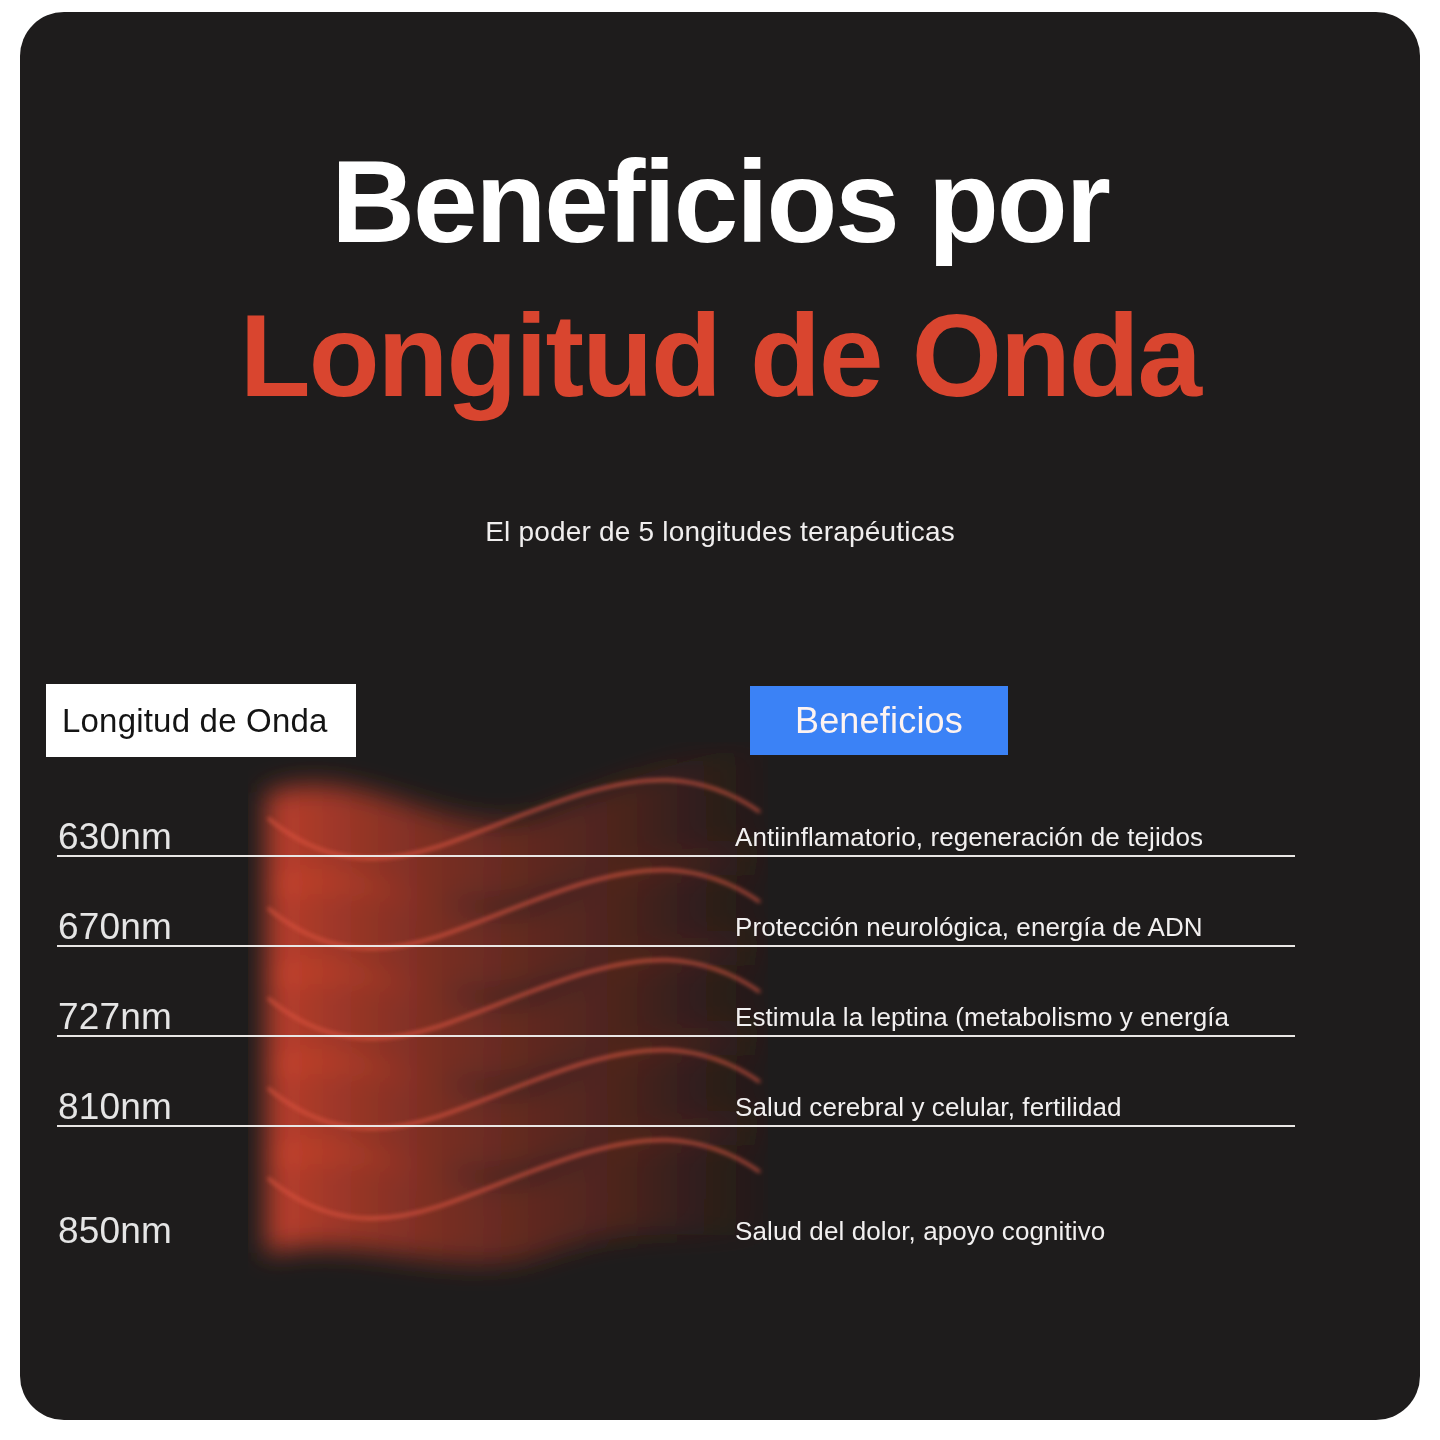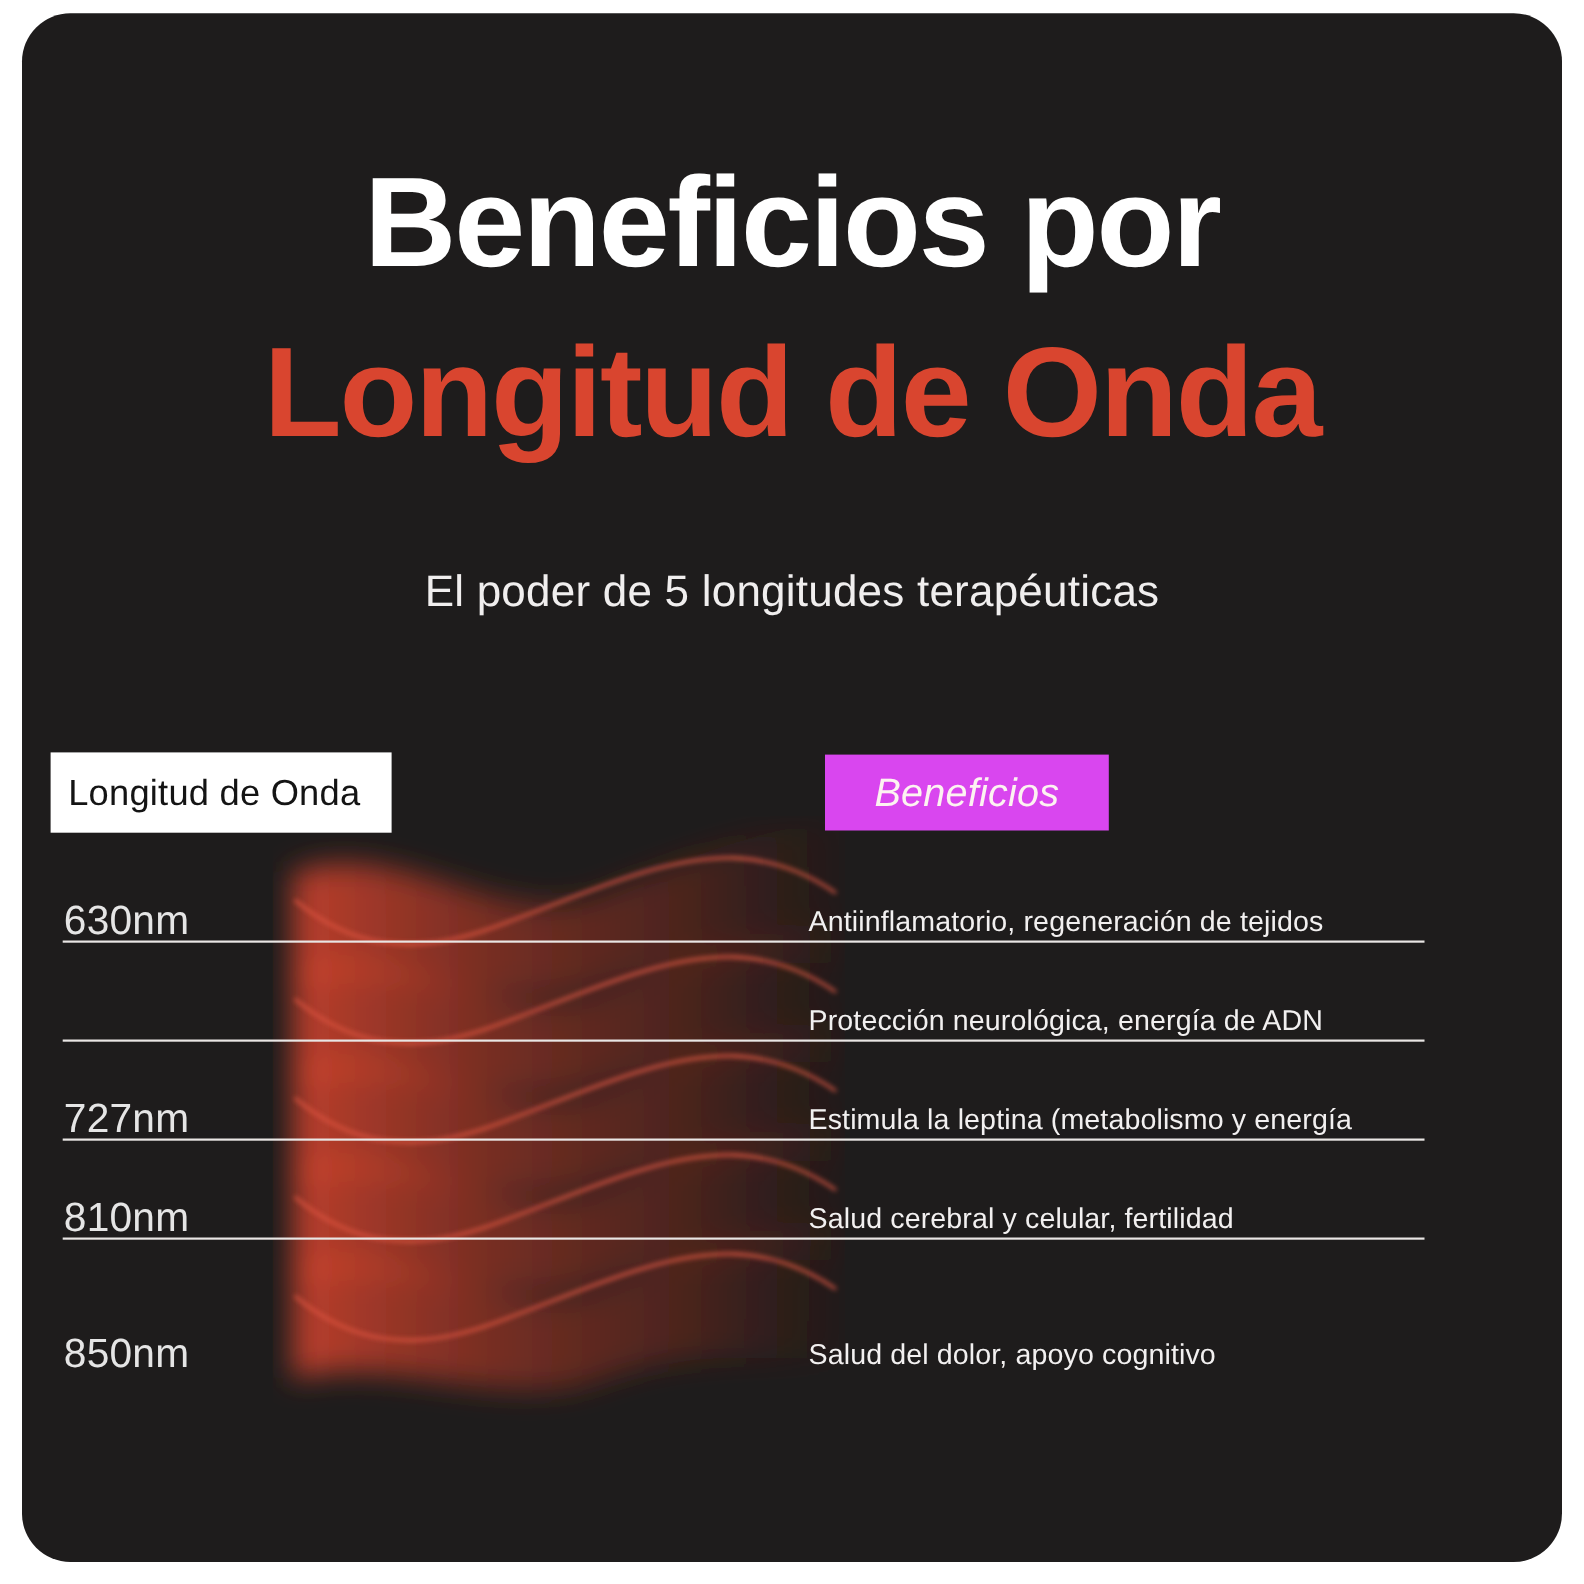--- a/index.html
+++ b/index.html
@@ -60,21 +60,21 @@
     margin-top: 38px;
     font-family: "Liberation Sans", sans-serif;
   }
   .subtitle {
     position: absolute;
     left: 0;
     top: 504px;
     width: 1400px;
     text-align: center;
     color: #f0eeee;
-    font-size: 40px;
+    font-size: 28px;
     font-weight: 400;
     letter-spacing: 0.2px;
     font-family: "Liberation Sans", sans-serif;
   }
 
   
   #wave-layer {
     position: absolute;
     left: 228px;
     top: 730px;
@@ -111,25 +111,24 @@
     font-weight: 400;
     letter-spacing: 0.2px;
   }
 
   .hdr-benefits {
     position: absolute;
     left: 730px;
     top: 674px;
     width: 258px;
     height: 69px;
-    background: #d946ef;
+    background: #3b82f6;
     display: flex;
     align-items: center;
     justify-content: center;
-    font-style: italic;
   }
   .hdr-benefits span {
     color: #fdf3f1;
     font-size: 36px;
     font-weight: 400;
     letter-spacing: 0.2px;
   }
 
   .row {
     position: absolute;
@@ -229,20 +228,21 @@
         <span>Beneficios</span>
       </div>
 
       <div class="row" style="top:782px;">
         <div class="row-wavelength">630nm</div>
         <div class="row-benefit">Antiinflamatorio, regeneración de tejidos</div>
       </div>
       <div class="divider" style="top:843px;"></div>
 
       <div class="row" style="top:872px;">
+        <div class="row-wavelength">670nm</div>
         <div class="row-benefit">Protección neurológica, energía de ADN</div>
       </div>
       <div class="divider" style="top:933px;"></div>
 
       <div class="row" style="top:962px;">
         <div class="row-wavelength">727nm</div>
         <div class="row-benefit">Estimula la leptina (metabolismo y energía</div>
       </div>
       <div class="divider" style="top:1023px;"></div>
 

